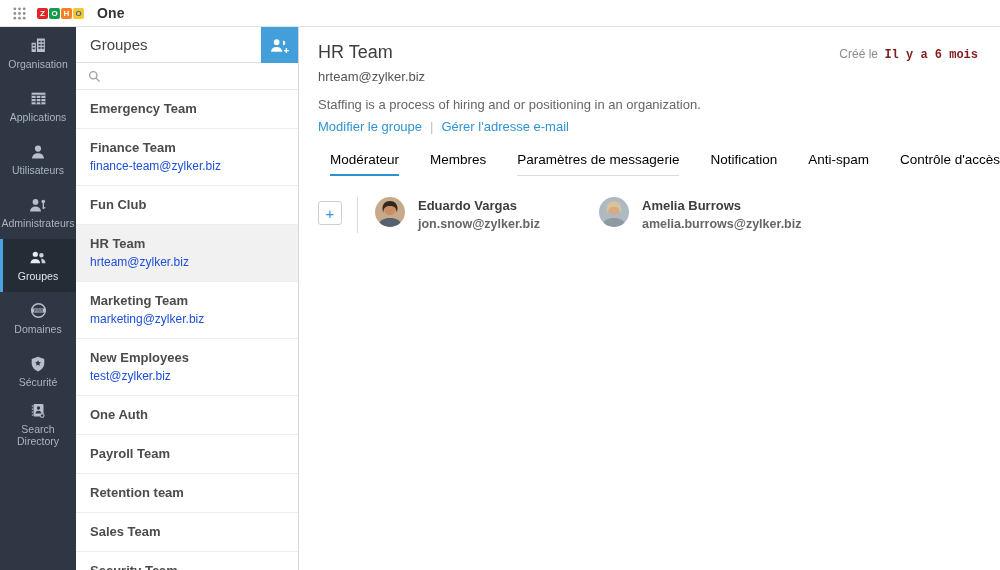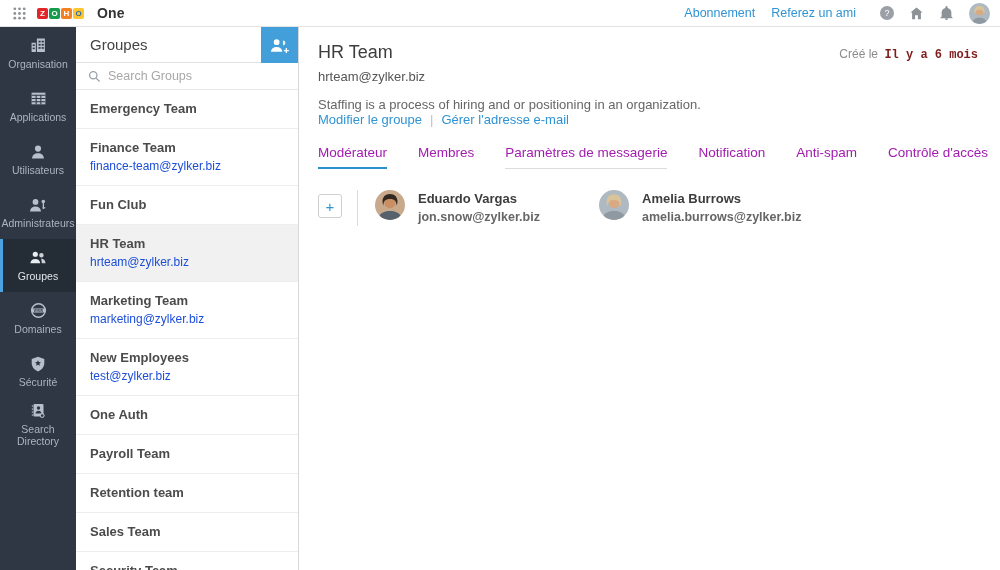--- a/index.html
+++ b/index.html
@@ -52,25 +52,25 @@
   .g-email:empty { display:none; }
 
   
   .detail { position:absolute; top:27px; left:300px; right:0; bottom:0; background:#fff; padding:15px 22px 0 18px; }
   .d-headrow { display:flex; justify-content:space-between; align-items:flex-start; }
   .d-title { font-size:18px; color:#3d3d3d; font-weight:normal; }
   .d-created { font-size:12px; color:#8b8b8b; margin-top:5px; white-space:nowrap; }
   .d-created b { color:#7f1d1d; margin-left:3px;font-family:Liberation Mono, monospace; }
   .d-email { font-size:13px; color:#555; margin-top:6px; }
   .d-desc { font-size:13px; color:#666; margin-top:13px; }
-  .d-actions { font-size:13px; display:flex; align-items:center; gap:8px; }
+  .d-actions { margin-top:7px; font-size:13px; display:flex; align-items:center; gap:8px; }
   .d-actions a { color:#2f93d4; text-decoration:none; cursor:pointer; }
   .d-actions .sep { color:#c0c0c0; }
 
-  .tabs { display:flex; gap:31px; margin-top:18px; font-size:13.5px; color:#a21caf; }
+  .tabs { display:flex; gap:31px; margin-top:18px; font-size:13.5px; color:#000000;margin-left:12px; }
   .tab { padding-bottom:9px; position:relative; cursor:pointer; white-space:nowrap; }
   .tab.active::after { content:""; position:absolute; left:0; right:0; bottom:0; height:2px; background:#2a91d1; }
   .tab.subline::after { content:""; position:absolute; left:0; right:0; bottom:0; height:1px; background:#dcdcdc; }
 
   .mod-row { display:flex; align-items:flex-start; margin-top:21px; }
   .add-btn { width:24px; height:24px; border:1px solid #cfcfcf; border-radius:3px; background:#fff; color:#3193d1;
              font-size:15px; line-height:1; display:flex; align-items:center; justify-content:center; cursor:pointer; margin-top:4px; }
   .v-div { width:1px; height:36px; background:#dcdcdc; margin:0 17px 0 15px; }
   .member { display:flex; gap:13px; width:224px; cursor:default; }
   .m-avatar { width:30px; height:30px; border-radius:50%; overflow:hidden; flex:none; }
@@ -94,45 +94,20 @@
         <circle cx="13" cy="13" r="1.5"></circle>
     </svg>
   </span>
   <span class="brand">
     <span class="tile" id="tile0" style="background: rgb(228, 37, 39); color: rgb(255, 255, 255);">Z</span>
     <span class="tile" id="tile1" style="background: rgb(22, 155, 76); color: rgb(255, 255, 255);">O</span>
     <span class="tile" id="tile2" style="background: rgb(244, 128, 33); color: rgb(255, 255, 255);">H</span>
     <span class="tile" id="tile3" style="background: rgb(254, 197, 46); color: rgb(34, 109, 180);">O</span>
     <span class="suffix">One</span>
   </span>
-  <span class="topbar-right">
-    <a class="top-link">Abonnement</a>
-    <a class="top-link">Referez un ami</a>
-    <span class="top-icons">
-      <span class="help-circle">?</span>
-      <span class="ticon">
-        <svg viewBox="0 0 16 16" width="15" height="15" fill="currentColor">
-            <path d="M8 1.5l6.5 5.5h-1.8v7H9.5v-4.2h-3V14H3.3V7H1.5L8 1.5z"></path>
-          </svg>
-      </span>
-      <span class="ticon">
-        <svg viewBox="0 0 16 16" width="15" height="15" fill="currentColor">
-            <path d="M8 15a1.6 1.6 0 001.6-1.6H6.4A1.6 1.6 0 008 15zm5.2-3.9v-4A5.2 5.2 0 009.2 2V1.2a1.2 1.2 0 10-2.4 0V2a5.2 5.2 0 00-4 5.1v4L1.5 12.4v.7h13v-.7l-1.3-1.3z"></path>
-          </svg>
-      </span>
-      <span class="avatar-sm">
-        <svg viewBox="0 0 30 30" width="21" height="21">
-          <rect width="30" height="30" fill="#aeb9c2"></rect>
-          <path d="M4 30c.8-6.4 5.6-9 11-9s10.2 2.6 11 9H4z" fill="#8f99a1"></path>
-          <circle cx="15" cy="12.5" r="5.4" fill="#d9a983"></circle>
-          <path d="M15 4.2c-4.6 0-7.4 3.2-7.4 7.4 0 2.2.6 3.8 1.2 4.8.2-3.7 1.4-6.6 6.2-6.6s6 2.9 6.2 6.6c.6-1 1.2-2.6 1.2-4.8 0-4.2-2.8-7.4-7.4-7.4z" fill="#d8c49a"></path>
-        </svg>
-      </span>
-    </span>
-  </span>
 </header>
 
 <nav class="sidebar">
   <div class="side-item">
     <span class="s-icon">
       <svg viewBox="0 0 16 16" width="17" height="17" fill="currentColor">
           <path d="M1.5 14V5.5h4V14h-4zm5-12.5H14V14H6.5V1.5z"></path>
           <rect x="8" y="3.5" width="2" height="1.6" fill="#2e3743"></rect>
           <rect x="11" y="3.5" width="2" height="1.6" fill="#2e3743"></rect>
           <rect x="8" y="6.5" width="2" height="1.6" fill="#2e3743"></rect>
@@ -230,21 +205,20 @@
             <path d="M17.5 10.2h1.4v1.9h1.9v1.4h-1.9v1.9h-1.4v-1.9h-1.9v-1.4h1.9v-1.9z"></path>
           </svg>
       </span>
     </button>
   </div>
   <div class="gp-search">
     <svg viewBox="0 0 16 16" width="13" height="13" fill="none" stroke="currentColor" stroke-width="1.6">
         <circle cx="6.5" cy="6.5" r="4.5"></circle>
         <path d="M10 10l4.2 4.2"></path>
       </svg>
-    <input type="text" placeholder="Search Groups" style="">
   </div>
   <div class="group-list">
     <div class="group-item">
       <div class="g-name">Emergency Team</div>
 
     </div>
     <div class="group-item">
       <div class="g-name">Finance Team</div>
       <div class="g-email">finance-team@zylker.biz</div>
     </div>

